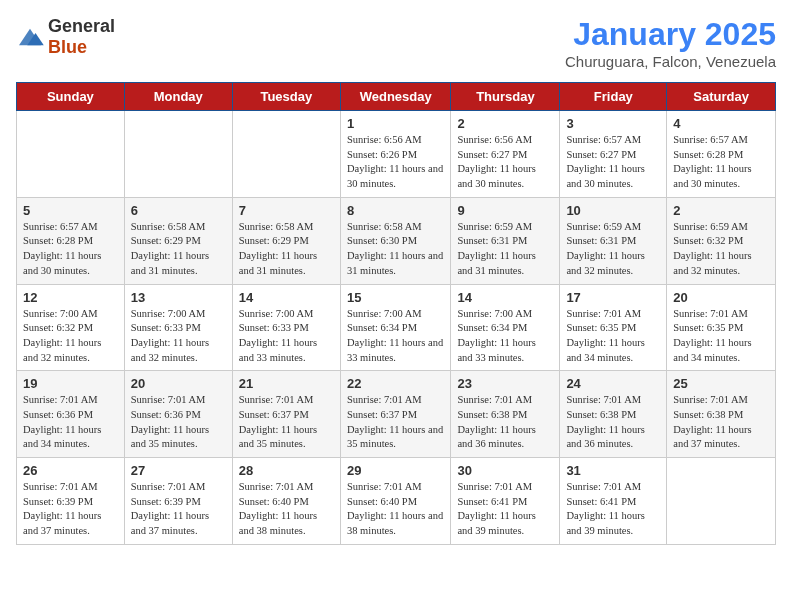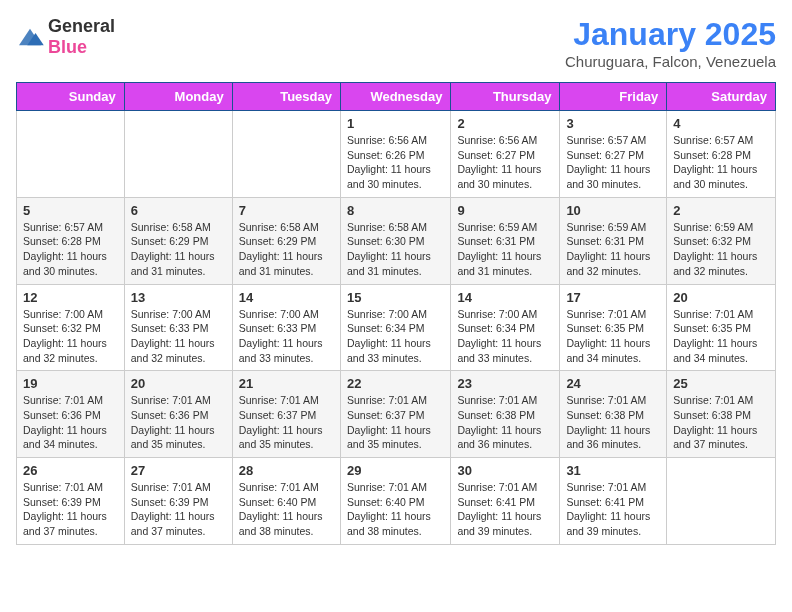--- a/index.html
+++ b/index.html
@@ -37,25 +37,25 @@
     .location-subtitle {
       font-size: 15px;
       color: #555;
     }
     .calendar-table {
       width: 100%;
       border-collapse: collapse;
       border: 1px solid #ccc;
     }
     .calendar-table th {
-      background-color: #d946ef;
+      background-color: #b91c1c;
       color: #fff;
       font-size: 13px;
       font-weight: bold;
-      text-align: right;
+      text-align: center;
       padding: 6px 8px;
       border: 1px solid #1a5292;
     }
     .calendar-table td {
       vertical-align: top;
       padding: 5px 6px;
       border: 1px solid #ccc;
       font-size: 11px;
       color: #333;
       width: 113px;
@@ -69,37 +69,38 @@
       font-size: 13px;
       font-weight: bold;
       color: #333;
       display: block;
       margin-bottom: 2px;
     }
     .day-info {
       font-size: 10.5px;
       line-height: 1.4;
       color: #333;
+      font-family: Liberation Serif, serif;
     }
     .empty-cell {
       background: #f9f9f9;
     }
   </style>
 </head>
 <body>
 
 <div class="header">
   <div class="logo">
     <svg class="logo-icon" viewBox="0 0 40 32">
       <polygon points="20,4 36,28 4,28" fill="#2d6db5" opacity="0.85"></polygon>
       <polygon points="28,10 40,28 16,28" fill="#2d6db5"></polygon>
     </svg>
     <div>
       <span style="font-size:18px;font-weight:bold;color:#333;">General</span><br>
-      <span style="font-size:18px;font-weight:bold;color:#ec4899;">Blue</span>
+      <span style="font-size:18px;font-weight:bold;color:#c2410c;">Blue</span>
     </div>
   </div>
   <div class="title-block">
     <div class="month-title">January 2025</div>
     <div class="location-subtitle">Churuguara, Falcon, Venezuela</div>
   </div>
 </div>
 
 <table class="calendar-table">
   <thead>

